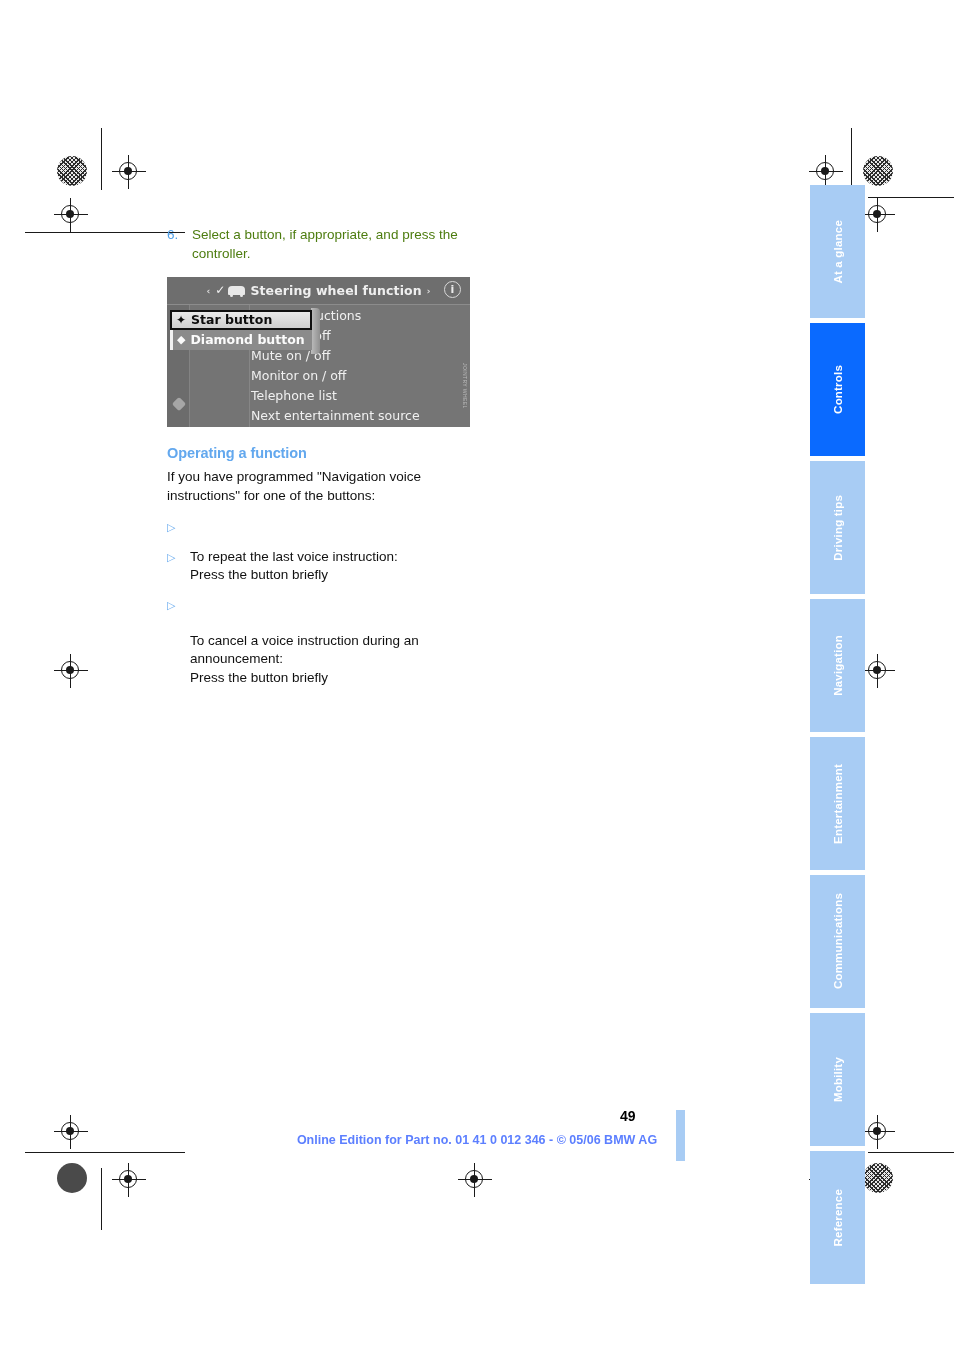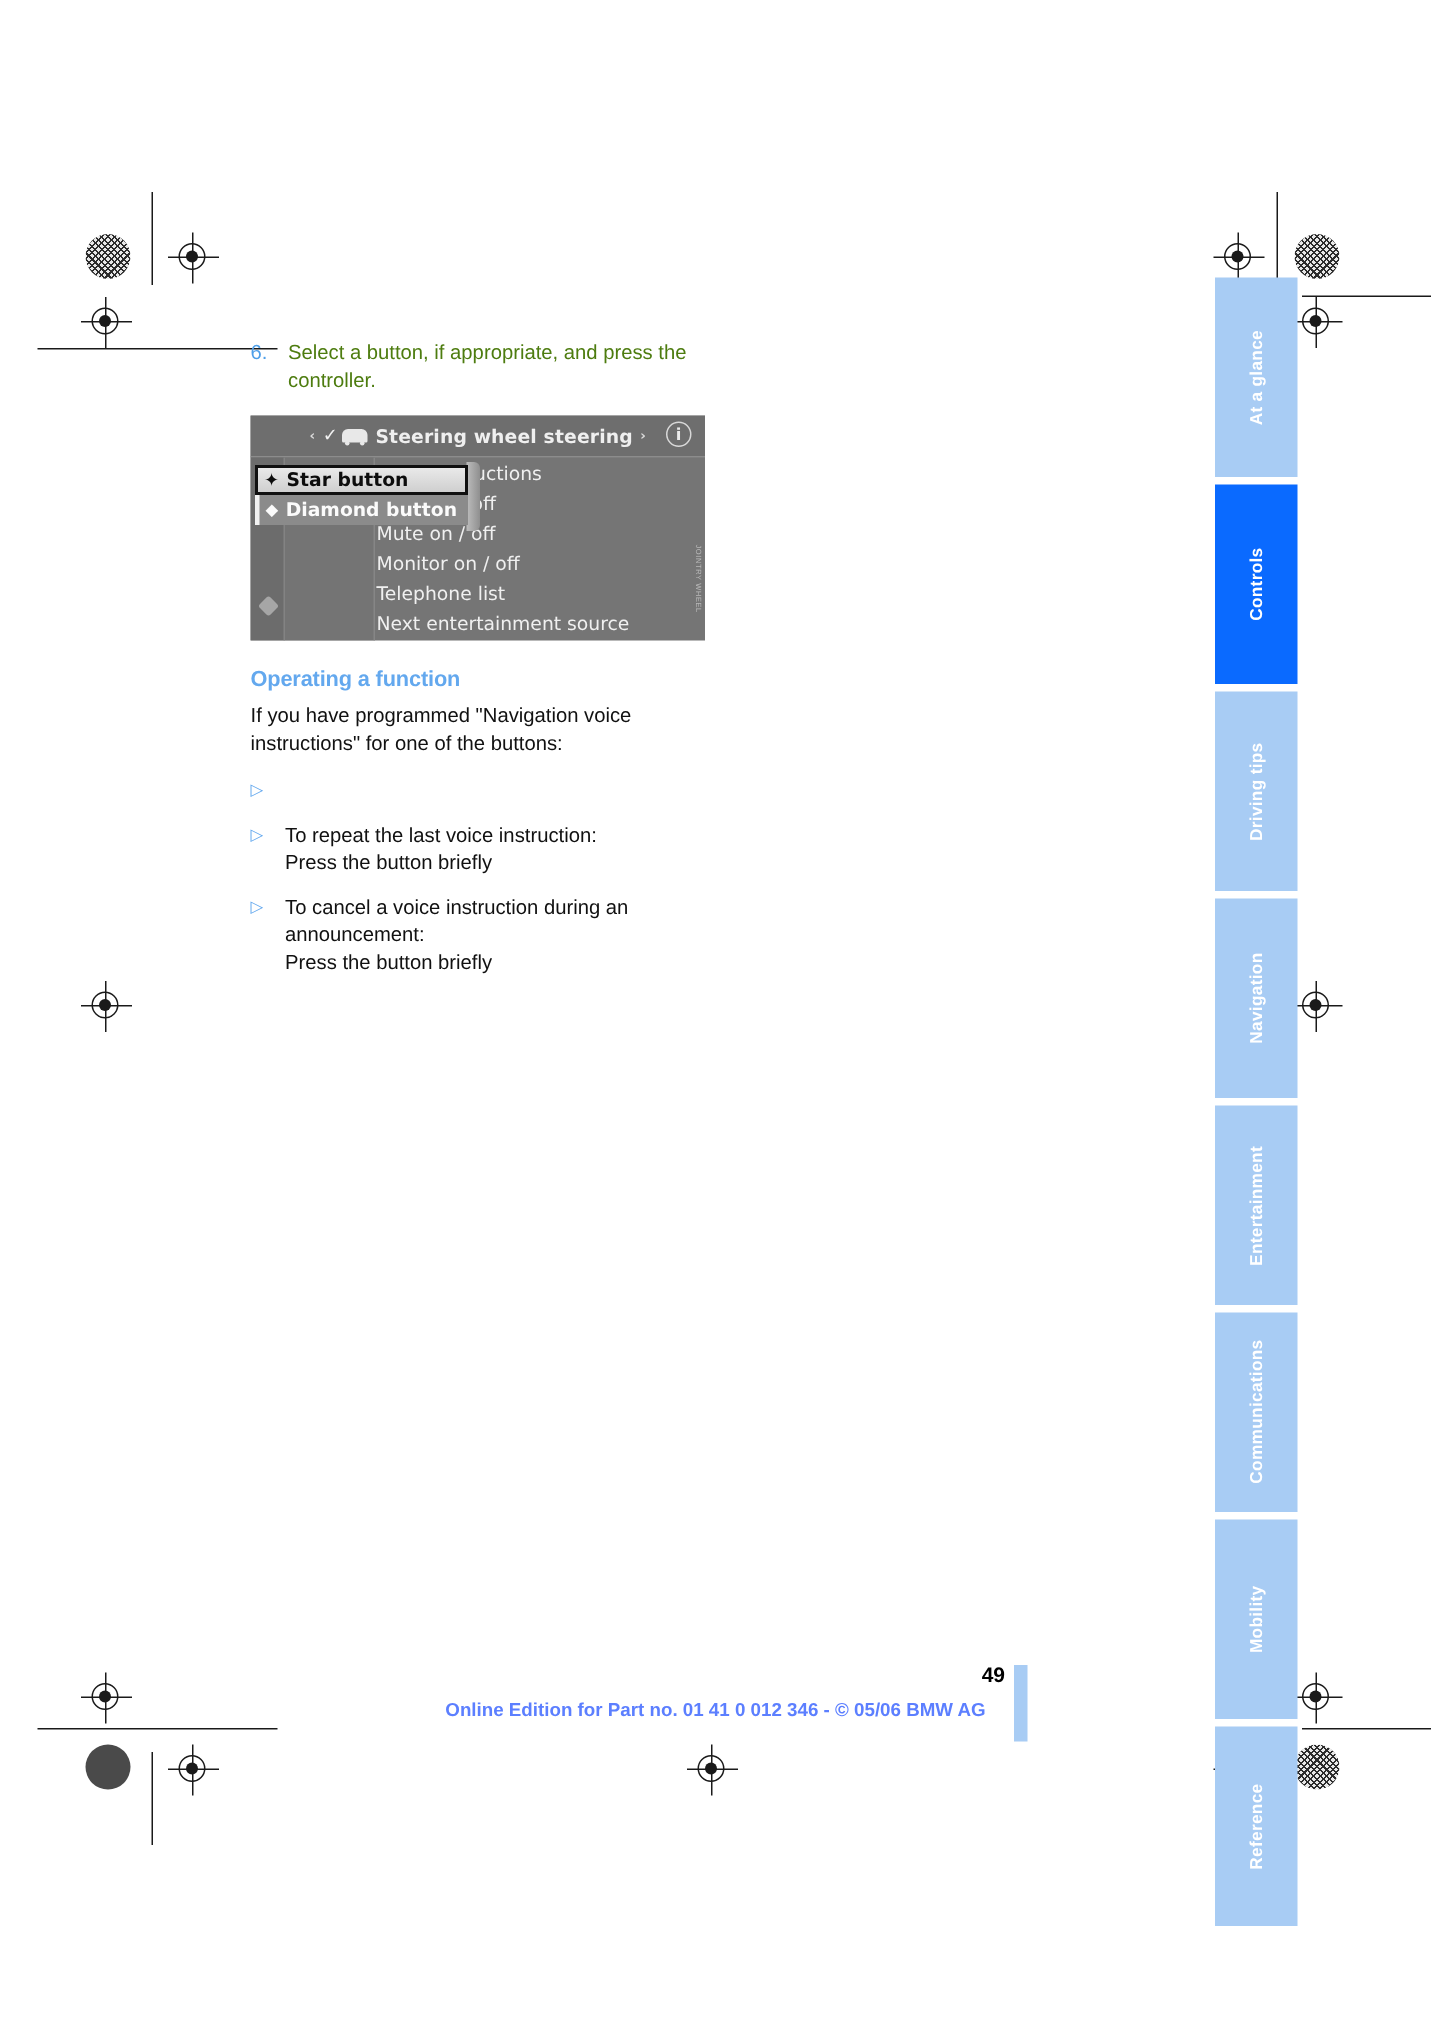--- a/index.html
+++ b/index.html
@@ -332,21 +332,21 @@
     text-align: center;
     color: #5c7fff;
     font-size: 12.5px;
     font-weight: bold;
   }
   .page-num {
     position: absolute;
     left: 620px;
     top: 1108px;
     width: 50px;
-    text-align: right;
+    text-align: left;
     font-size: 14px;
     font-weight: bold;
     color: #000;
   }
   .page-bar {
     position: absolute;
     left: 676px;
     top: 1110px;
     width: 9px;
     height: 51px;
@@ -420,21 +420,21 @@
   <div class="step-row">
     <div class="step-num">6.</div>
     <div class="step-text">Select a button, if appropriate, and press the controller.</div>
   </div>
 
   <figure class="idrive-shot" style="margin:6px 0 14px 0;">
     <div class="idrive-header">
       <span class="arrow-l">‹</span>
       <span class="hdr-check">✓</span>
       <span class="hdr-car"></span>
-      <span>Steering wheel steering</span>
+      <span>Steering wheel function</span>
       <span class="arrow-r">›</span>
       <span class="info-badge">i</span>
     </div>
 
     <div class="col-left-strip">
       <div class="diamond-marker"></div>
     </div>
     <div class="col-mid-strip"></div>
 
     <div class="menu-list">
@@ -468,21 +468,21 @@
   <div class="bullet-row">
     <div class="bullet-tri">▷</div>
   </div>
   <div class="bullet-row">
     <div class="bullet-tri">▷</div>
     <div class="bullet-text" style="white-space:pre-line;">To repeat the last voice instruction:
 Press the button briefly</div>
   </div>
   <div class="bullet-row">
     <div class="bullet-tri">▷</div>
-    <div class="bullet-text" style="white-space:pre-line;">To cancel a voice instruction during an announcement:
+    <div class="bullet-text" style="white-space:pre-line;margin-top:36px;">To cancel a voice instruction during an announcement:
 Press the button briefly</div>
   </div>
 
 </main>
 
 <nav class="thumb-index">
   <div class="thumb-tab" style="top:0px;height:133px;">
     <span>At a glance</span>
   </div>
   <div class="thumb-tab active" style="top:138px;height:133px;">

